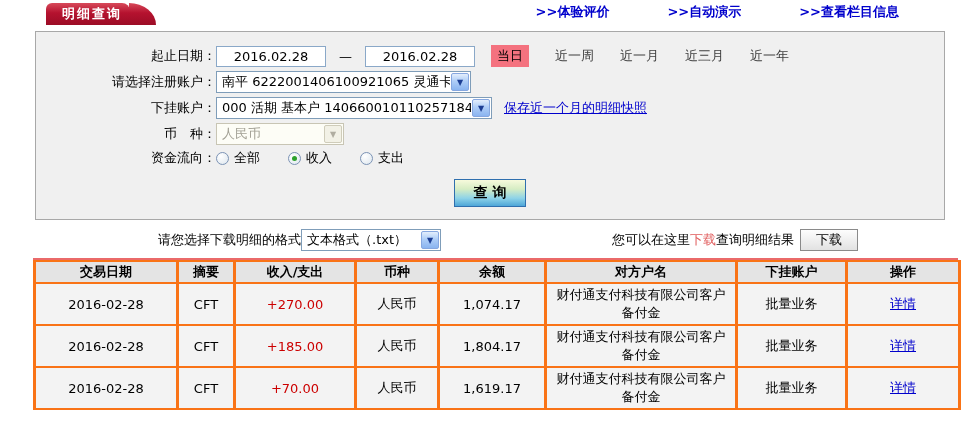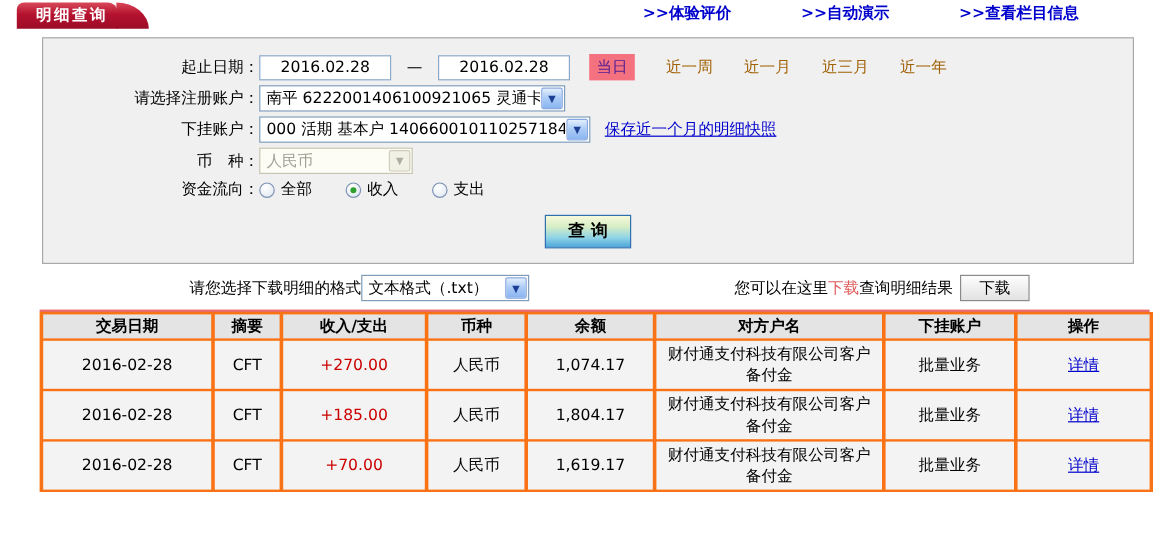--- a/index.html
+++ b/index.html
@@ -3,21 +3,21 @@
 <meta charset="utf-8">
 <style>
   * { box-sizing: border-box; }
   html,body { margin:0; padding:0; }
   body {
     width:961px; height:447px; overflow:hidden; background:#fff;
     font-family:"DejaVu Sans","Liberation Sans",sans-serif;
     font-size:13px; color:#000;
   }
   
-  .topbar { display:flex; align-items:center; height:25px; padding-left:14px; }
+  .topbar { display:flex; align-items:flex-end; height:25px; padding-left:30px;margin-left:16px; }
   .tab {
     position:relative; height:22px; color:#fff; font-weight:bold; letter-spacing:2px;
     background:linear-gradient(180deg,#d84a5a 0%,#b5122f 45%,#9c0c26 100%);
     border-radius:6px 8px 0 0; display:flex; align-items:center; padding:0 8px 0 16px;
   }
   .tab::after {
     content:''; position:absolute; right:-26px; bottom:0; width:27px; height:22px;
     background:linear-gradient(180deg,#d84a5a 0%,#b5122f 45%,#9c0c26 100%);
     border-top-right-radius:100% 100%;
   }
@@ -29,22 +29,22 @@
     margin:6px 15px 0 35px; width:910px; border:1px solid #a8a8a8;
     background:#f0f0f0; padding:9px 0 10px;
   }
   .form-row { display:flex; align-items:center; margin:4px 0; }
   .form-label { width:180px; text-align:right; flex:none; }
   .date-input {
     width:110px; height:21px; border:1px solid #8aa8c8; background:#fff;
     text-align:center; font:inherit; font-size:13px; padding:0;
   }
   .dash { margin:0 13px; }
-  .badge-today { background:#f4727f; color:#4c1d95; padding:2px 6px; margin-left:16px; cursor:pointer; }
-  .range-link { margin-left:26px; color:#a16207; text-decoration:none; }
+  .badge-today { background:#f4727f; color:#000000; padding:2px 6px; margin-left:16px; cursor:pointer; }
+  .range-link { margin-left:26px; color:#404040; text-decoration:none; }
   .combo { display:flex; align-items:center; height:22px; border:1px solid #7f9db9; background:#fff; cursor:pointer; }
   .combo-text { padding:0 5px; white-space:nowrap; overflow:hidden; flex:1; }
   .combo-arrow {
     width:18px; align-self:stretch; margin:1px; flex:none;
     background:linear-gradient(180deg,#e3eefc,#aecdf7 45%,#8ab4f0);
     border:1px solid #86a7e0; border-radius:2px;
     display:flex; align-items:center; justify-content:center; color:#1c3e94; font-size:8px;
   }
   .w-register { width:255px; }
   .w-sub { width:276px; }

